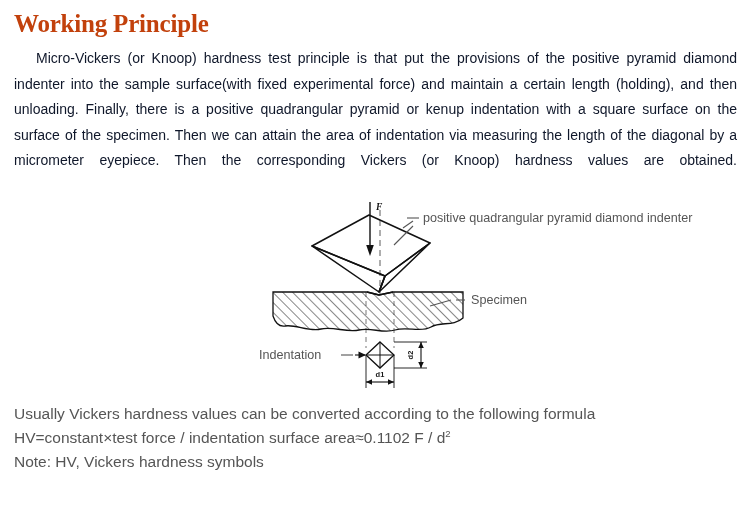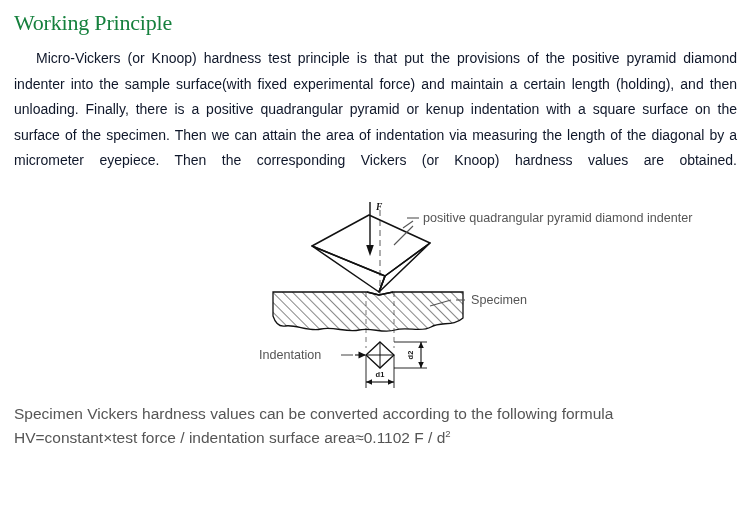--- a/index.html
+++ b/index.html
@@ -15,24 +15,24 @@
     font-family: "Liberation Sans", sans-serif;
     color: #555555;
   }
 
   
   .page-title {
     position: absolute;
     left: 14px;
     top: 10px;
     font-family: "Liberation Serif", serif;
-    font-weight: normal;
-    font-size: 22px;
+    font-weight: bold;
+    font-size: 25px;
     letter-spacing: -0.2px;
-    color: #15803d;
+    color: #c2410c;
     white-space: nowrap;
   }
 
   
   .intro-paragraph {
     position: absolute;
     left: 14px;
     top: 46px;
     width: 723px;
     text-align: justify;
@@ -198,15 +198,16 @@
       <line x1="111" y1="186" x2="139" y2="186" stroke="#111111" stroke-width="1.1"></line>
       <polygon points="111,186 117,183.2 117,188.8" fill="#111111"></polygon>
       <polygon points="139,186 133,183.2 133,188.8" fill="#111111"></polygon>
       <text class="dg-dim" x="125" y="181" text-anchor="middle">d1</text>
     </g>
 
   </svg>
 </div>
 
 <div class="notes-block">
-  <div class="notes-line">Specimen Vickers hardness values can be converted according to the following formula</div>
+  <div class="notes-line">Usually Vickers hardness values can be converted according to the following formula</div>
   <div class="notes-line"><span>HV=constant×test force / indentation surface area≈0.1102 F / d</span><sup>2</sup></div>
+  <div class="notes-line">Note: HV, Vickers hardness symbols</div>
 </div>
 
 </body></html>

